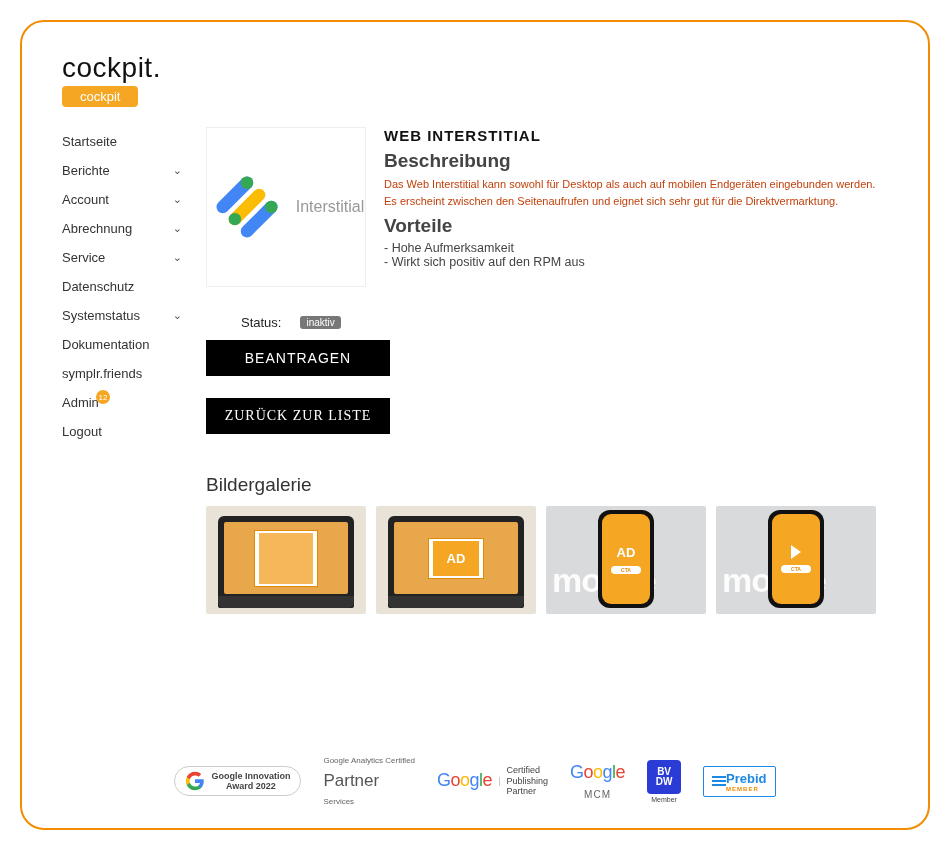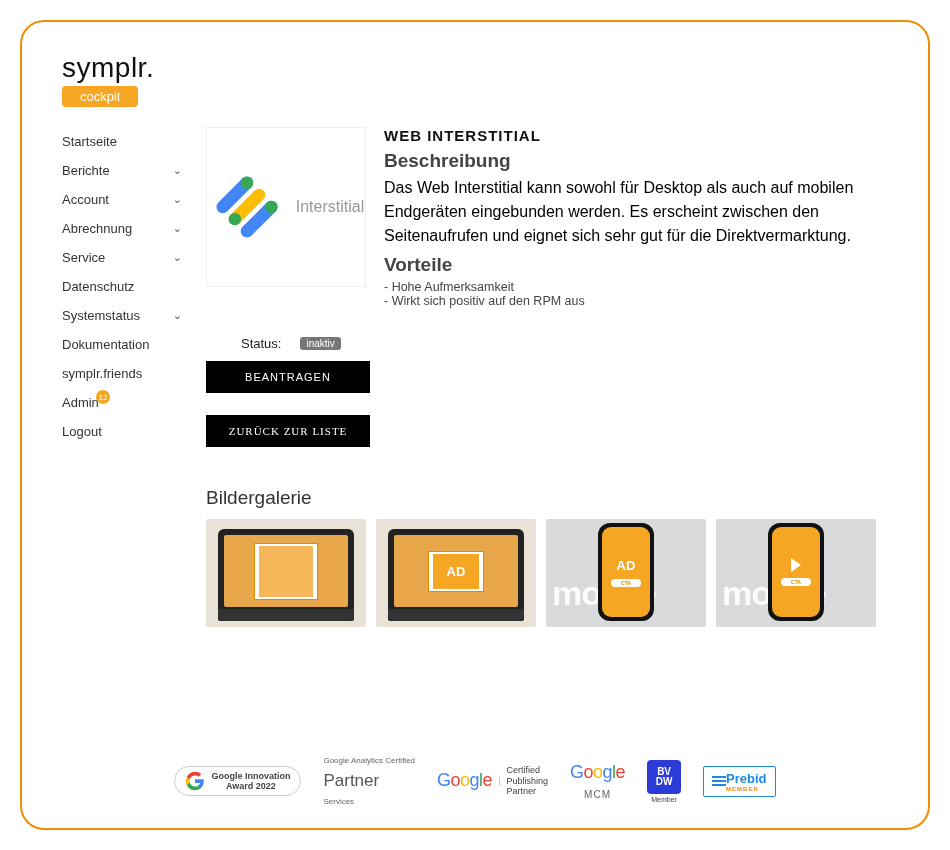--- a/index.html
+++ b/index.html
@@ -84,38 +84,38 @@
     text-transform: uppercase;
     margin-bottom: 6px;
     color: #111;
   }
   .subhead {
     font-size: 19px;
     font-weight: 700;
     margin: 6px 0 4px 0;
     color: #444;
   }
-  .para { font-size: 16px; color: #000000; line-height: 1.5; }
+  .para { font-size: 11px; color: #c2410c; line-height: 1.5; }
   .benefit { font-size: 12.5px; color: #444; }
 
   .status-row { margin-top: 28px; font-size: 13px; display: flex; align-items: center; gap: 19px; margin-left: 35px; }
   .status-badge {
     background: #777; color: #fff;
     font-size: 10px;
     padding: 1px 6px;
     border-radius: 3px;
   }
   .btn {
     display: block;
-    width: 164px;
+    width: 184px;
     background: #000;
     color: #fff;
     text-align: center;
     padding: 10px 0;
-    font-size: 11px;
+    font-size: 14px;
     letter-spacing: 1px;
     margin-top: 10px;
     cursor: pointer;
     border: none;
   }
 
   .gallery-title { font-size: 19px; font-weight: 400; margin: 40px 0 10px 0; color: #333; }
   .gallery { display: flex; gap: 10px; }
   .gallery-item {
     width: 160px; height: 108px;
@@ -237,21 +237,21 @@
   .prebid-bars { display: flex; flex-direction: column; gap: 2px; }
   .prebid-bars span { width: 14px; height: 2px; background: #1e88e5; display: block; }
   .prebid-sub { font-size: 6px; color: #f28c00; display:block; letter-spacing:1px; }
 </style>
 </head>
 <body>
 
 <div class="card">
 
   <div class="brand">
-    <div class="brand-name">symplr.</div>
+    <div class="brand-name">cockpit.</div>
     <div class="brand-sub">cockpit</div>
   </div>
 
   <div class="layout">
 
     <nav class="sidebar">
       <div class="side-item">
         <span>Startseite</span>
       </div>
       <div class="side-item">

